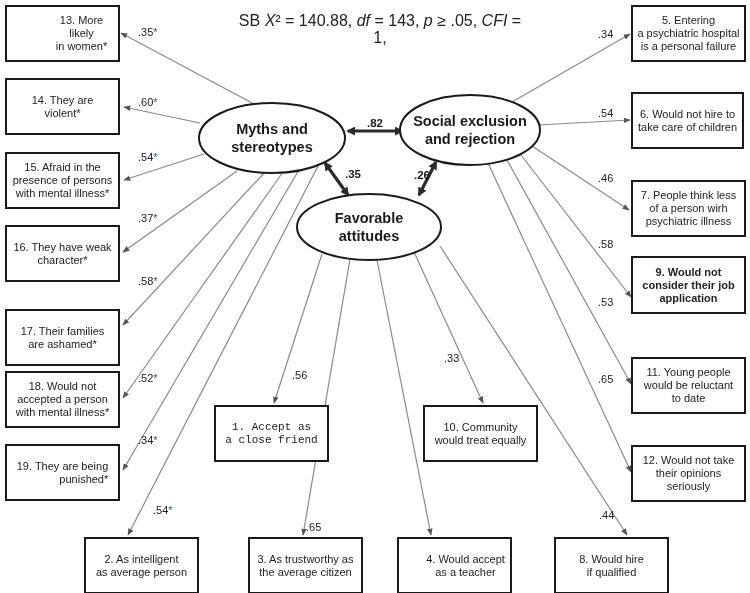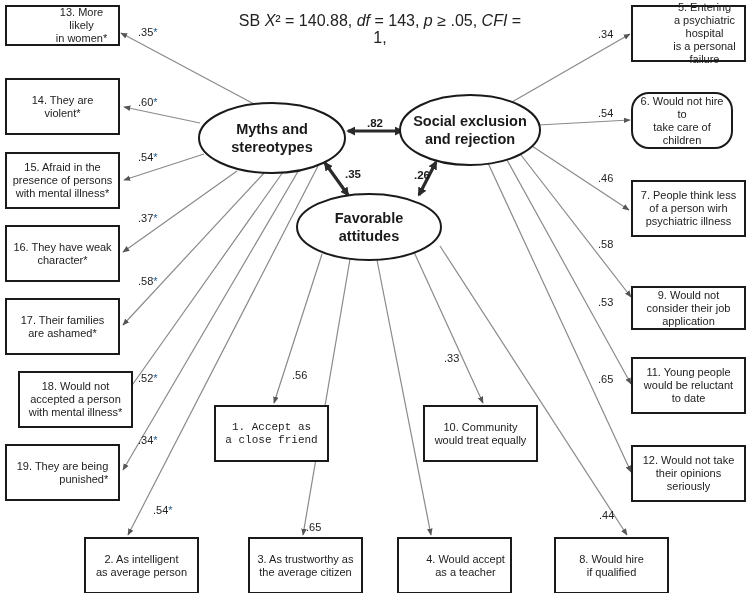--- a/index.html
+++ b/index.html
@@ -92,21 +92,21 @@
       <text class="loading-label" x="598" y="38"><tspan>.34</tspan></text>
       <text class="loading-label" x="598" y="117"><tspan>.54</tspan></text>
       <text class="loading-label" x="598" y="182"><tspan>.46</tspan></text>
       <text class="loading-label" x="598" y="248"><tspan>.58</tspan></text>
       <text class="loading-label" x="598" y="306"><tspan>.53</tspan></text>
       <text class="loading-label" x="598" y="383"><tspan>.65</tspan></text>
     </g>
 </svg>
 
 <div id="boxes-layer">
-    <div class="obs-box" style="left: 5px; top: 5px; width: 115px; height: 41px; border-color: rgb(26, 26, 26); padding-left: 42px;">
+    <div class="obs-box" style="left: 5px; top: 5px; width: 115px; height: 57px; border-color: rgb(26, 26, 26); padding-left: 42px;">
       <div>
         <div>13. More likely</div>
         <div>in women*</div>
       </div>
     </div>
     <div class="obs-box" style="left: 5px; top: 78px; width: 115px; height: 57px; border-color: rgb(26, 26, 26);">
       <div>
         <div>14. They are</div>
         <div>violent*</div>
       </div>
@@ -117,27 +117,27 @@
         <div>presence of persons</div>
         <div>with mental illness*</div>
       </div>
     </div>
     <div class="obs-box" style="left: 5px; top: 225px; width: 115px; height: 57px; border-color: rgb(26, 26, 26);">
       <div>
         <div>16. They have weak</div>
         <div>character*</div>
       </div>
     </div>
-    <div class="obs-box" style="left: 5px; top: 298px; width: 115px; height: 57px; border-color: rgb(26, 26, 26);">
+    <div class="obs-box" style="left: 5px; top: 309px; width: 115px; height: 57px; border-color: rgb(26, 26, 26);">
       <div>
         <div>17. Their families</div>
         <div>are ashamed*</div>
       </div>
     </div>
-    <div class="obs-box" style="left: 18px; top: 371px; width: 115px; height: 57px; border-color: rgb(26, 26, 26);">
+    <div class="obs-box" style="left: 5px; top: 371px; width: 115px; height: 57px; border-color: rgb(26, 26, 26);">
       <div>
         <div>18. Would not</div>
         <div>accepted a person</div>
         <div>with mental illness*</div>
       </div>
     </div>
     <div class="obs-box" style="left: 5px; top: 444px; width: 115px; height: 57px; border-color: rgb(26, 26, 26); text-align: right;">
       <div>
         <div>19. They are being</div>
         <div>punished*</div>
@@ -172,41 +172,41 @@
         <div>10. Community</div>
         <div>would treat equally</div>
       </div>
     </div>
     <div class="obs-box" style="left: 554px; top: 537px; width: 115px; height: 57px; border-color: rgb(26, 26, 26);">
       <div>
         <div>8. Would hire</div>
         <div>if qualified</div>
       </div>
     </div>
-    <div class="obs-box" style="left: 631px; top: 5px; width: 115px; height: 57px; border-color: rgb(26, 26, 26); padding-left: 36px;">
+    <div class="obs-box" style="left: 631px; top: 5px; width: 115px; height: 57px; border-color: rgb(26, 26, 26);">
       <div>
         <div>5. Entering</div>
         <div>a psychiatric hospital</div>
         <div>is a personal failure</div>
       </div>
     </div>
-    <div class="obs-box" style="left: 631px; top: 92px; width: 102px; height: 57px; border-color: rgb(26, 26, 26); border-radius: 18px;">
+    <div class="obs-box" style="left: 631px; top: 92px; width: 113px; height: 57px; border-color: rgb(26, 26, 26);">
       <div>
         <div>6. Would not hire to</div>
         <div>take care of children</div>
       </div>
     </div>
     <div class="obs-box" style="left: 631px; top: 180px; width: 115px; height: 57px; border-color: rgb(26, 26, 26);">
       <div>
         <div>7. People think less</div>
         <div>of a person wirh</div>
         <div>psychiatric illness</div>
       </div>
     </div>
-    <div class="obs-box" style="left: 631px; top: 286px; width: 115px; height: 44px; border-color: rgb(26, 26, 26);">
+    <div class="obs-box" style="left: 631px; top: 256px; width: 115px; height: 58px; border-color: rgb(26, 26, 26); font-weight: bold;">
       <div>
         <div>9. Would not</div>
         <div>consider their job</div>
         <div>application</div>
       </div>
     </div>
     <div class="obs-box" style="left: 631px; top: 357px; width: 115px; height: 57px; border-color: rgb(26, 26, 26);">
       <div>
         <div>11. Young people</div>
         <div>would be reluctant</div>

